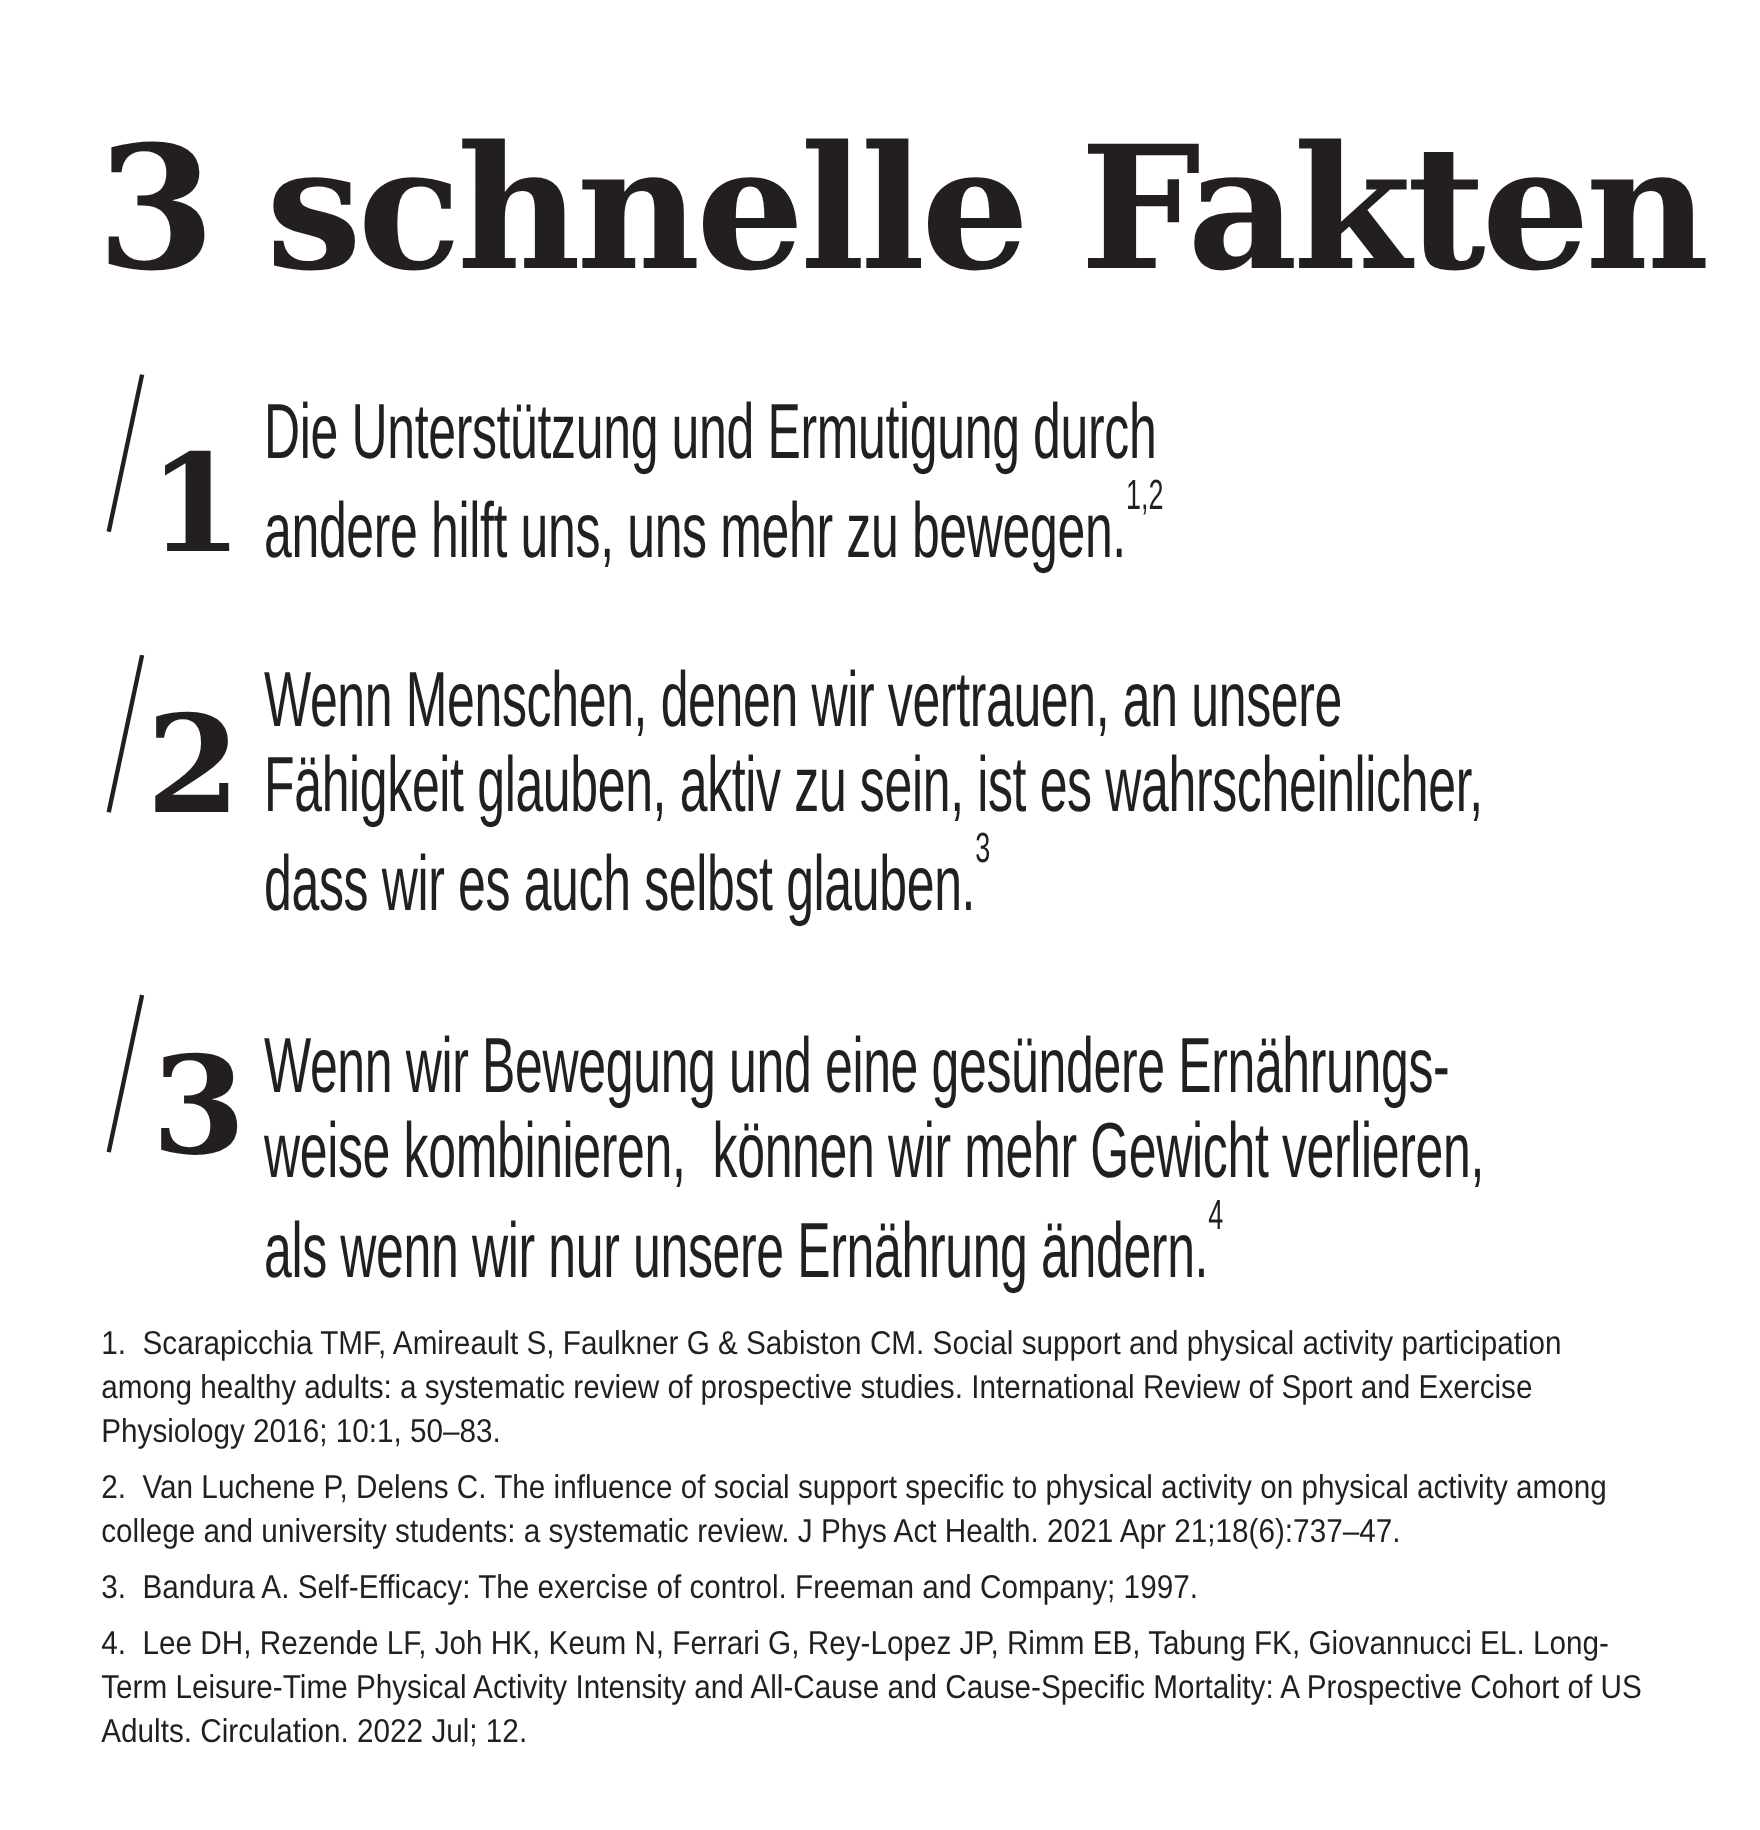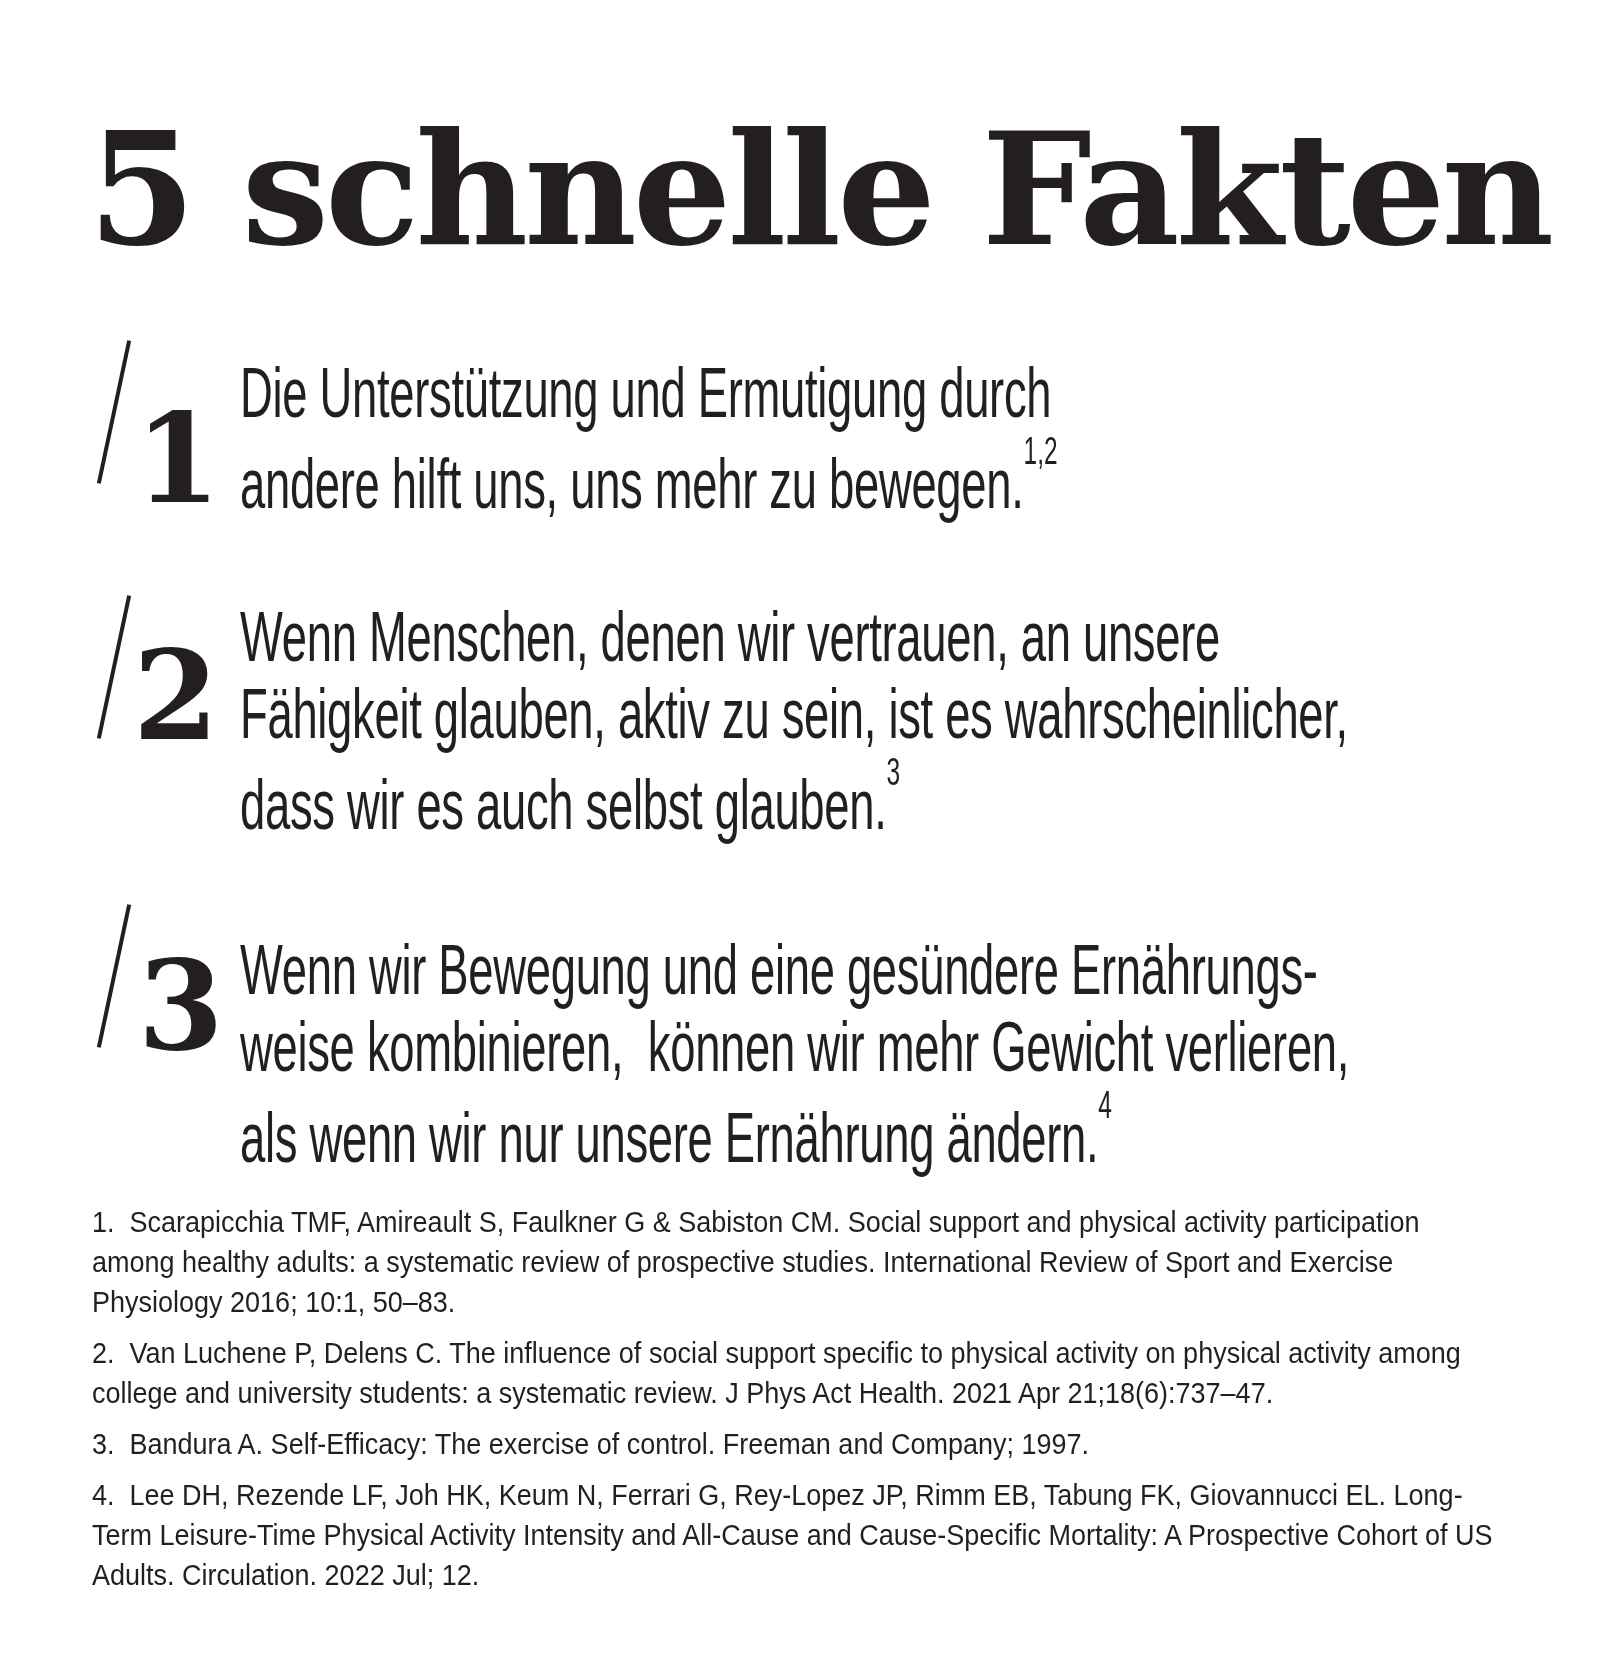--- a/index.html
+++ b/index.html
@@ -104,21 +104,21 @@
   .refs p {
     margin: 0 0 11px 0;
     white-space: pre-wrap;
   }
 </style>
 </head>
 <body>
 
 <div class="page">
 
-  <h1 class="title">5 schnelle Fakten</h1>
+  <h1 class="title">3 schnelle Fakten</h1>
 
   <div class="fact-num num1">
     <span class="num-slash"></span>
     <span class="num-digit">1</span>
   </div>
   <div class="fact-text text1">
     <div class="line">Die Unterstützung und Ermutigung durch</div>
     <div class="line"><span>andere hilft uns, uns mehr zu bewegen.</span><sup class="sup">1,2</sup></div>
   </div>
 

